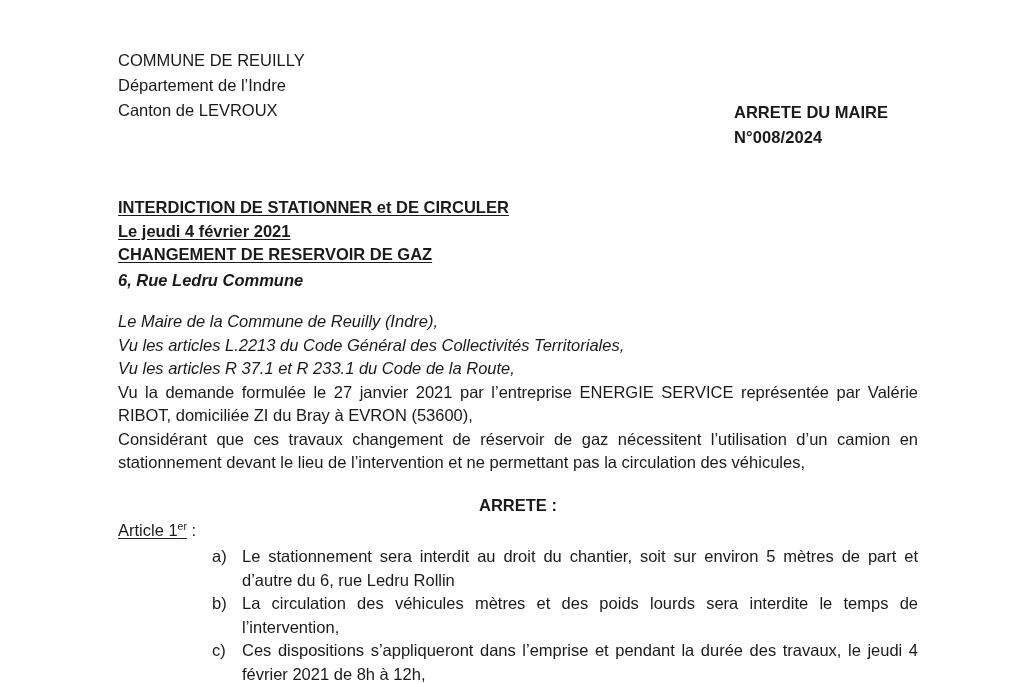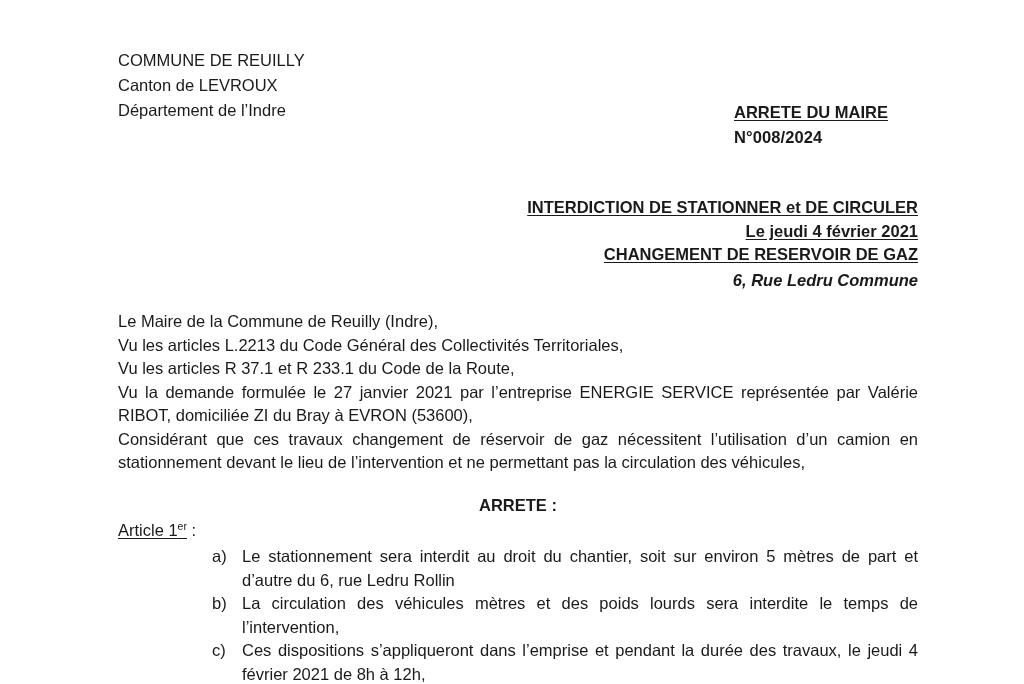--- a/index.html
+++ b/index.html
@@ -44,37 +44,36 @@
     position: absolute;
     left: 616px;
     top: 100px;
     width: 184px;
     font-size: 16.5px;
     line-height: 25px;
     font-weight: bold;
     text-align: left;
   }
   .arrete-block .al-title {
-    text-decoration: underline;
     text-underline-offset: 2px;
     display: inline-block;
     text-align: right;
   }
   .arrete-block .al-num {
     display: block;
     letter-spacing: 0.1px;
   }
 
   
   .titles {
     position: absolute;
     left: 0;
     top: 196px;
     width: 800px;
-    text-align: right;
+    text-align: left;
     font-size: 16.5px;
     line-height: 23.5px;
     font-weight: bold;
   }
   .titles .t-line {
     display: block;
   }
   .titles .t-line span {
     text-decoration: underline;
     text-underline-offset: 2px;
@@ -91,20 +90,21 @@
     position: absolute;
     left: 0;
     top: 310px;
     width: 800px;
     font-size: 16.5px;
     line-height: 23.5px;
     text-align: justify;
   }
   .body-block .bline {
     display: block;
+    font-style: italic;
   }
   .body-block .bpara {
     display: block;
     text-align: justify;
     text-justify: inter-word;
   }
 
   
   .arrete-head {
     position: absolute;
@@ -166,22 +166,22 @@
   }
 </style>
 </head>
 <body>
 
 <div class="page">
   <div class="content">
 
     <div class="letterhead">
       <div>COMMUNE DE REUILLY</div>
+      <div>Département de l’Indre</div>
       <div>Canton de LEVROUX</div>
-      <div>Département de l’Indre</div>
     </div>
 
     <div class="arrete-block">
       <span class="al-title">ARRETE DU MAIRE</span>
       <span class="al-num">N°008/2024</span>
     </div>
 
     <div class="titles">
       <span class="t-line"><span>INTERDICTION DE STATIONNER et DE CIRCULER</span></span>
       <span class="t-line"><span>Le jeudi 4 février 2021</span></span>

